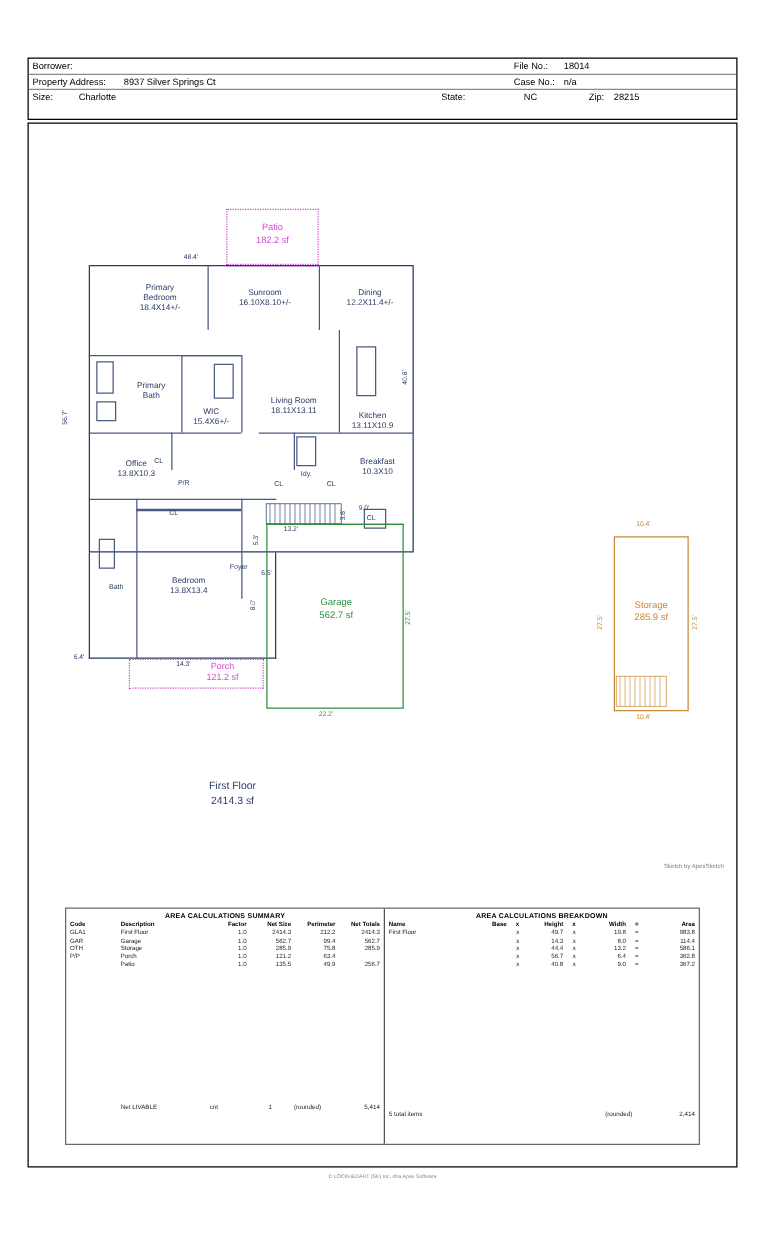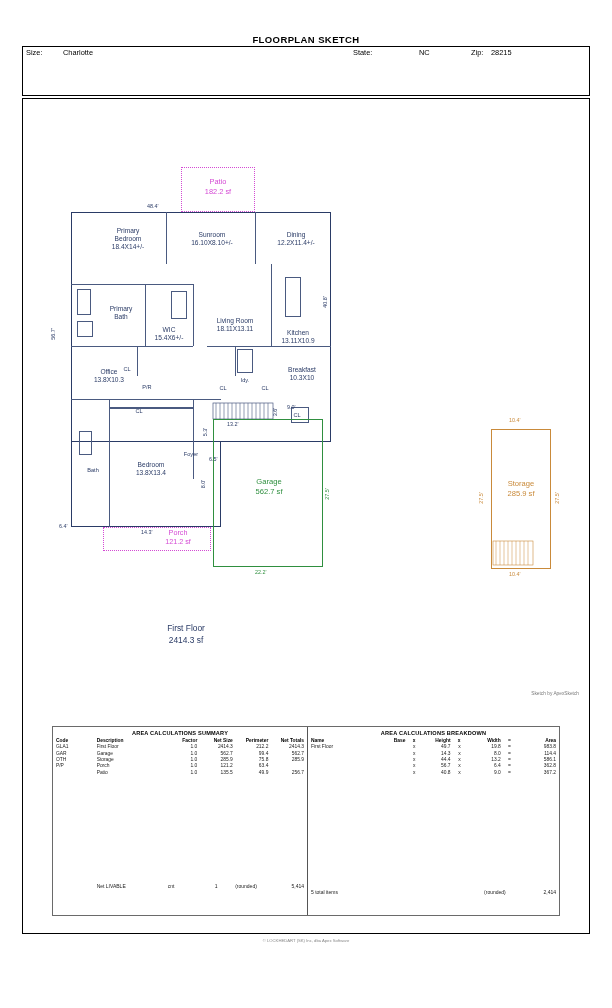--- a/index.html
+++ b/index.html
@@ -127,23 +127,34 @@
     text-align: center; font-size: 4.2px; color: #888;
   }
 
   svg { position: absolute; overflow: visible; }
 </style>
 </head>
 <body>
 
 <div id="page">
 
-  <div class="doc-title">FLOORPLAN SKETCH</div>
 
   <div class="hdr">
+    <div class="hdr-row">
+      <span class="hdr-cell lbl" style="left:3px;">Borrower:</span>
+      <span class="hdr-cell val" style="left:48px;"></span>
+      <span class="hdr-cell lbl" style="left:388px;">File No.:</span>
+      <span class="hdr-cell val" style="left:428px;">18014</span>
+    </div>
+    <div class="hdr-row">
+      <span class="hdr-cell lbl" style="left:3px;">Property Address:</span>
+      <span class="hdr-cell val" style="left:76px;">8937 Silver Springs Ct</span>
+      <span class="hdr-cell lbl" style="left:388px;">Case No.:</span>
+      <span class="hdr-cell val" style="left:428px;">n/a</span>
+    </div>
     <div class="hdr-row">
       <span class="hdr-cell lbl" style="left:3px;">Size:</span>
       <span class="hdr-cell val" style="left:40px;">Charlotte</span>
       <span class="hdr-cell lbl" style="left:330px;">State:</span>
       <span class="hdr-cell val" style="left:356px;margin-left:40px;">NC</span>
       <span class="hdr-cell lbl" style="left:448px;">Zip:</span>
       <span class="hdr-cell val" style="left:468px;">28215</span>
     </div>
   </div>
 

